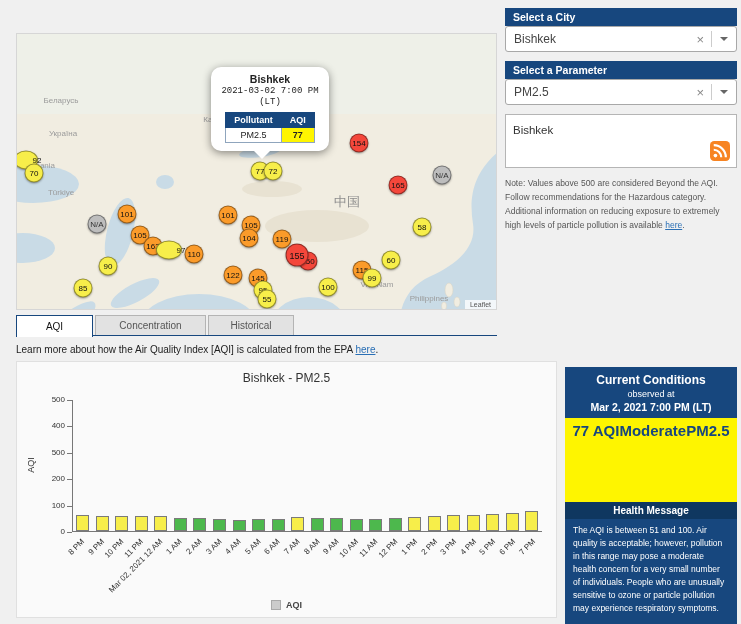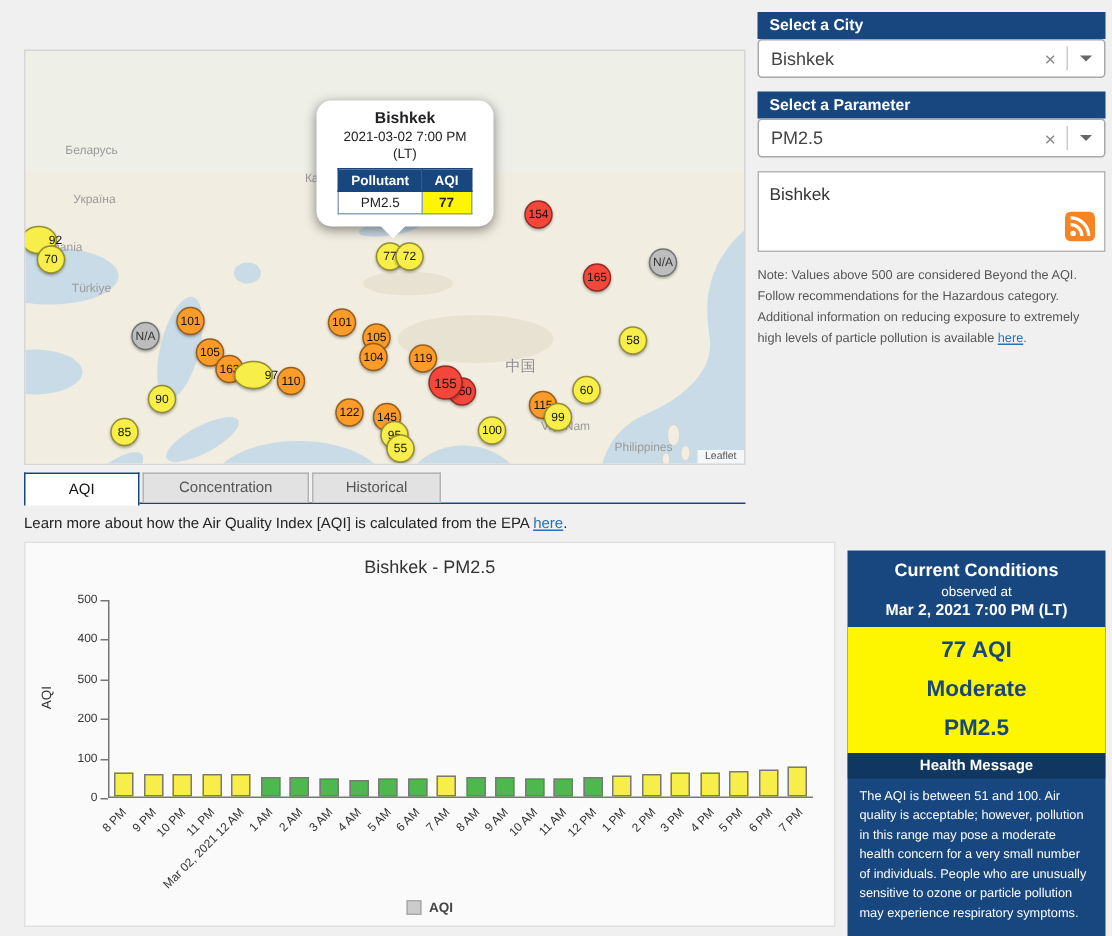--- a/index.html
+++ b/index.html
@@ -15,37 +15,37 @@
     border-radius:50%; border:1.5px solid #17477e; }
   .seal::after { content:""; position:absolute; left:8px; top:8px; width:5px; height:5px;
     border-radius:50%; background:#17477e; }
 
   
   .map { position:absolute; left:16px; top:33px; width:481px; height:277px;
     background:#f1ede1; overflow:hidden; border:1px solid #d6d6d6; }
   .basemap { position:absolute; left:0; top:0; }
   .map-label { position:absolute; transform:translate(-50%,-50%); font-size:8px; color:#9b9b9b;
     z-index:2; white-space:nowrap; }
-  .map-label.big { font-size:10px; color:#8d8d8d;margin-top:42px; }
+  .map-label.big { font-size:13px; color:#8d8d8d; }
   .marker { position:absolute; width:19px; height:19px; border-radius:50%;
     transform:translate(-50%,-50%); display:flex; align-items:center; justify-content:center;
     font-size:8px; font-weight:normal; color:#111; border:1px solid rgba(0,0,0,.4);
     box-shadow:0 1px 2px rgba(0,0,0,.35); z-index:5; cursor:pointer; }
   .marker.moderate { background:#f7ee4a; }
   .marker.usg { background:#fb9b2a; }
   .marker.unhealthy { background:#f4473b; }
   .marker.na { background:#bdbdbd; color:#333; }
   .marker.big { width:23px; height:23px; font-size:9px; z-index:6; }
 
   .popup { position:absolute; left:194px; top:33px; width:118px; background:#fff;
     border-radius:10px; box-shadow:0 2px 8px rgba(0,0,0,.45); padding:6px 4px 8px; z-index:30; }
   .popup::after { content:""; position:absolute; left:42px; top:100%; margin-top:-1px;
     border:9px solid transparent; border-top-color:#fff; }
   .popup-city { font-size:10.5px; font-weight:bold; text-align:center; color:#222; }
-  .popup-date, .popup-tz { font-size:9px; text-align:center; color:#222; margin-top:1px; }
+  .popup-date, .popup-tz { font-size:9px; text-align:center; color:#222; margin-top:1px;font-family:Liberation Mono, monospace; }
   .popup table { margin:5px auto 0; border-collapse:collapse; }
   .popup th { background:#17477e; color:#fff; font-size:9px; font-weight:bold;
     padding:2px 8px; border:1px solid #17477e; }
   .popup td { font-size:9px; text-align:center; padding:2px 8px; border:1px solid #8fa5bd; color:#222; }
   .popup td.aqi { background:#fef500; font-weight:bold; }
   .attribution { position:absolute; right:0; bottom:0; background:rgba(255,255,255,.78);
     font-size:7px; color:#555; padding:1px 5px; z-index:10; }
 
   
   .shead { position:absolute; left:505px; width:232px; height:18px; background:#17477e;
@@ -96,21 +96,21 @@
   .legend .swatch { width:10px; height:10px; border:1px solid #aaa; }
 
   
   .cc { position:absolute; left:565px; top:367px; width:172px; height:257px;
     background:#17477e; display:flex; flex-direction:column; overflow:hidden; }
   .cc-head { color:#fff; text-align:center; padding:6px 4px 5px; }
   .cc-title { font-size:12px; font-weight:bold; }
   .cc-observed { font-size:9px; margin-top:2px; }
   .cc-datetime { font-size:10.5px; font-weight:bold; margin-top:2px; }
   .cc-yellow { background:#fef500; color:#17477e; text-align:center; font-weight:bold;
-    font-size:15px; line-height:1.75; display:flex; flex-direction:column; justify-content:center;
+    font-size:15px; line-height:1.75; display:flex; flex-direction:row; justify-content:center;
     height:84px; flex:0 0 84px; }
   .cc-health-head { background:#0f3760; color:#fff; font-weight:bold; font-size:10px;
     text-align:center; padding:3px 0; }
   .cc-health-text { color:#fff; font-size:8.5px; line-height:13px; padding:5px 8px; flex:1; }
 </style>
 </head>
 <body>
 
 <div class="page">
 

